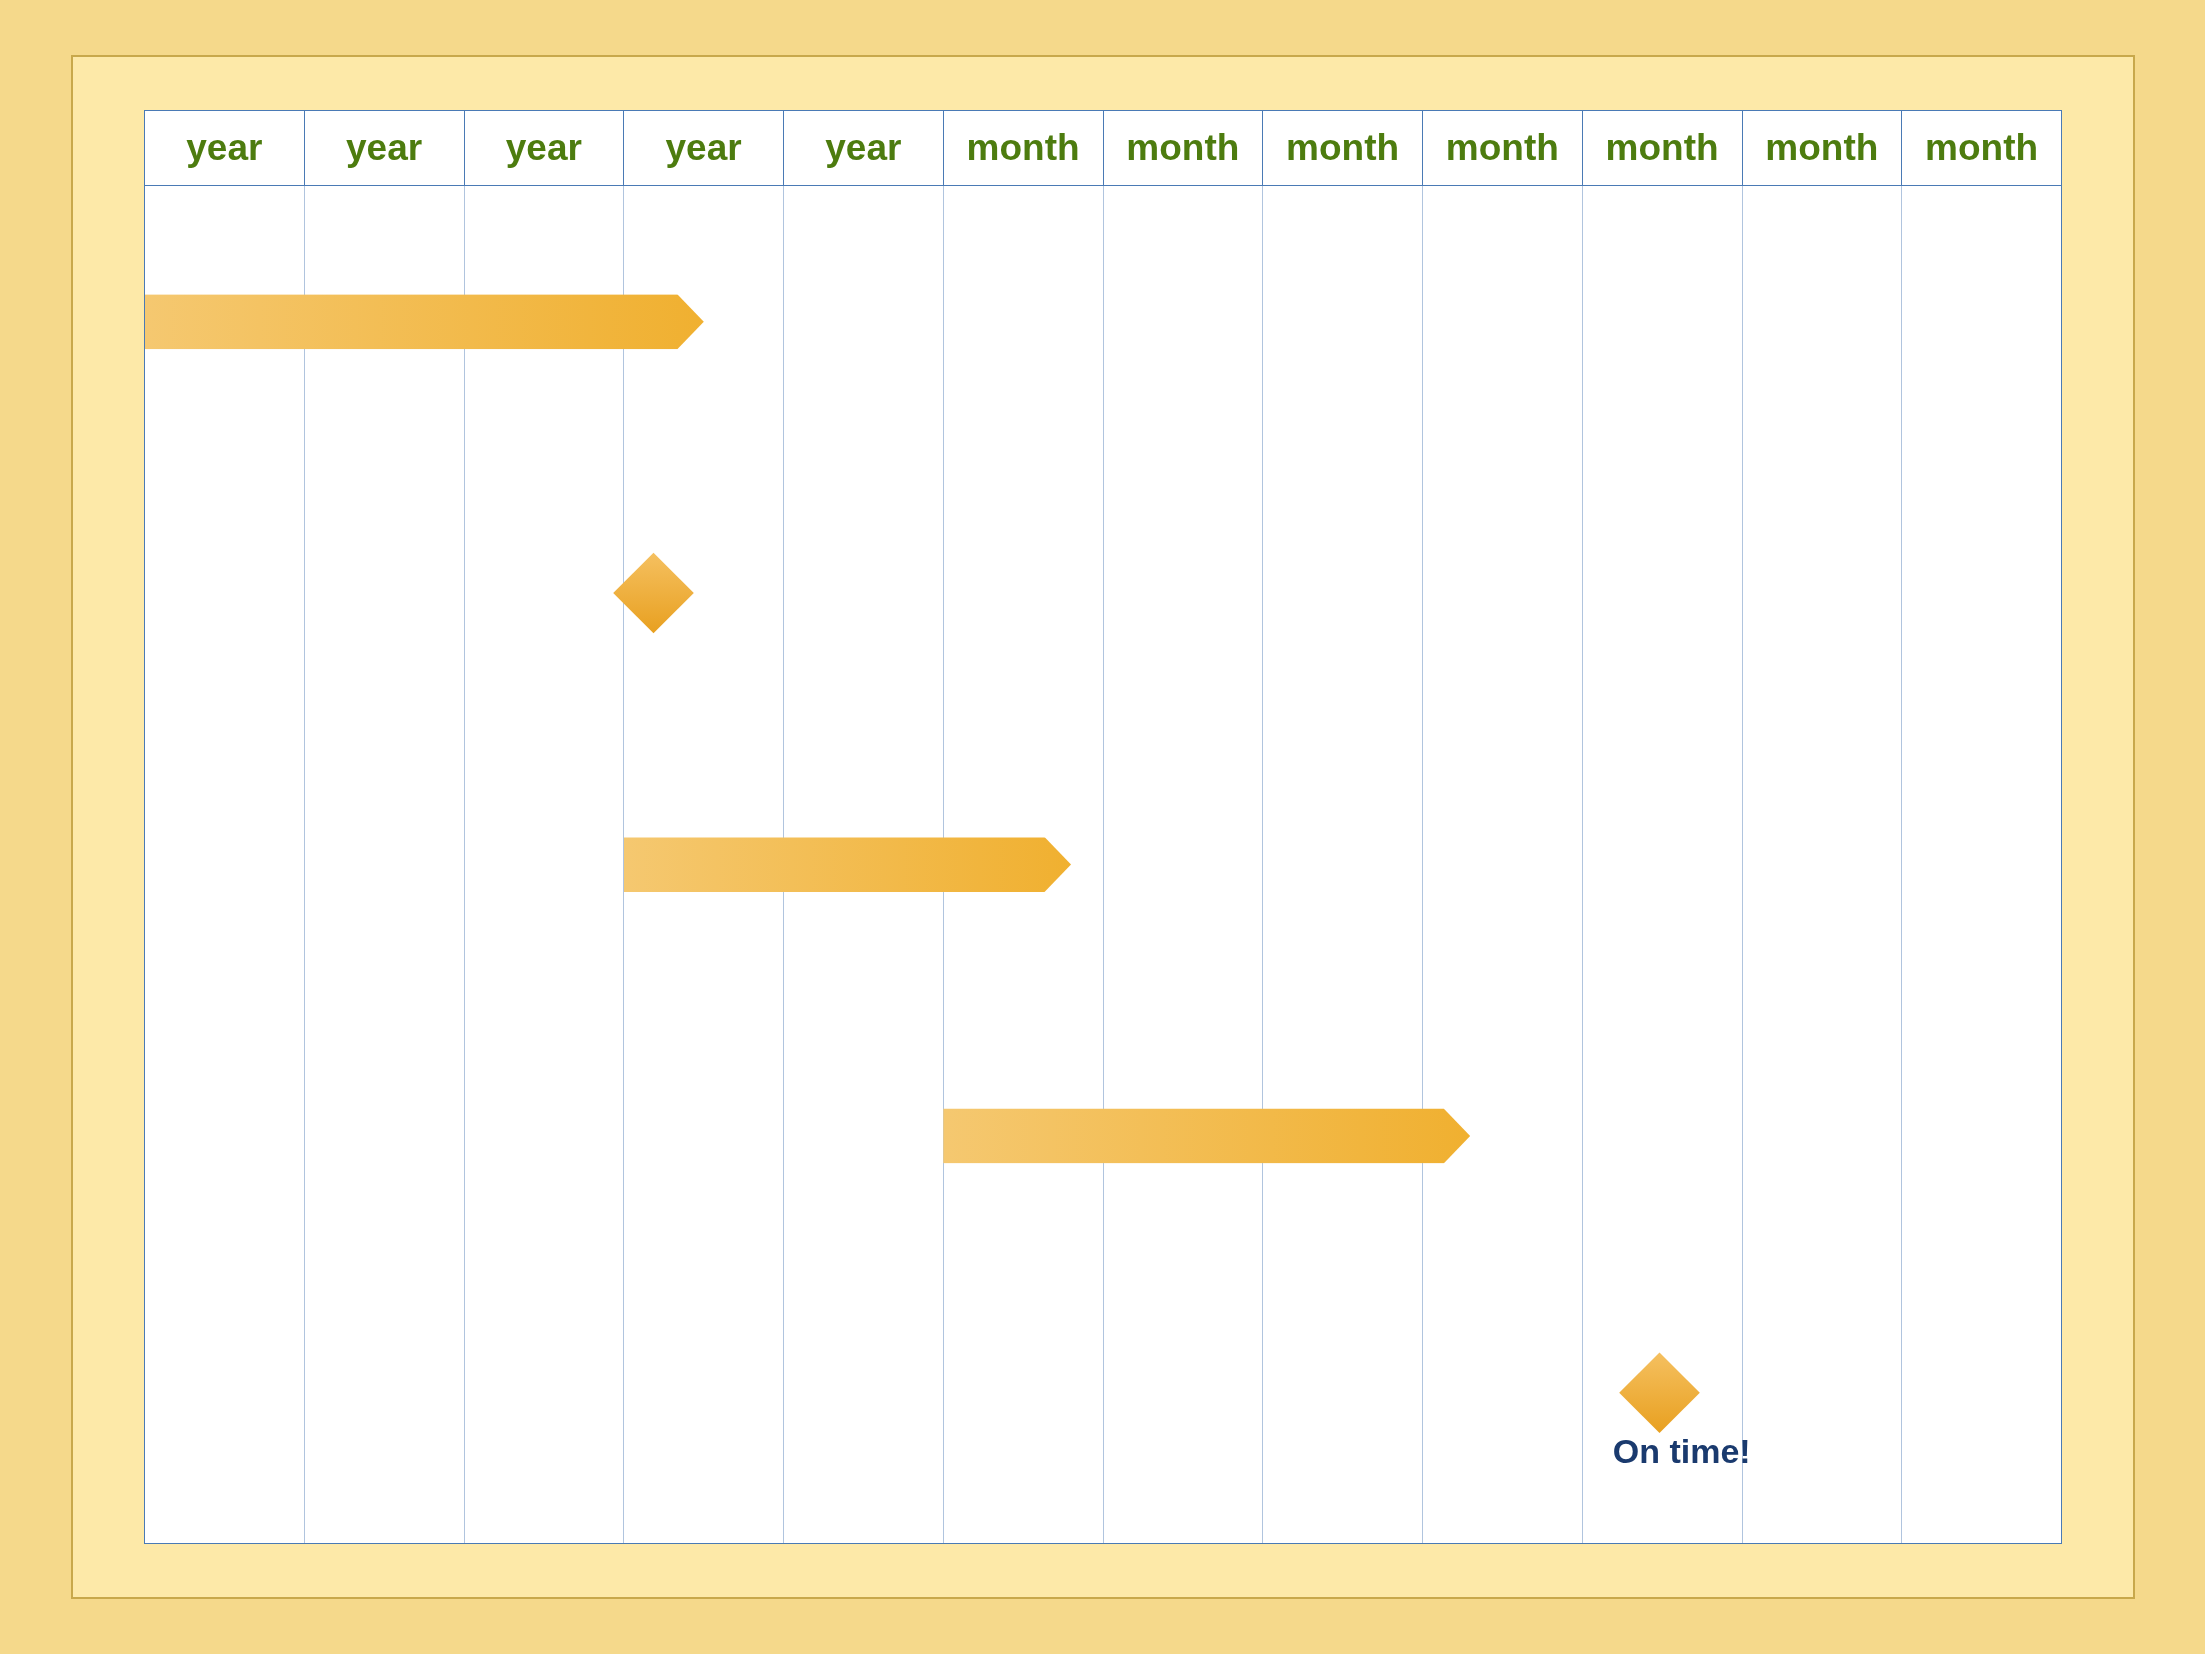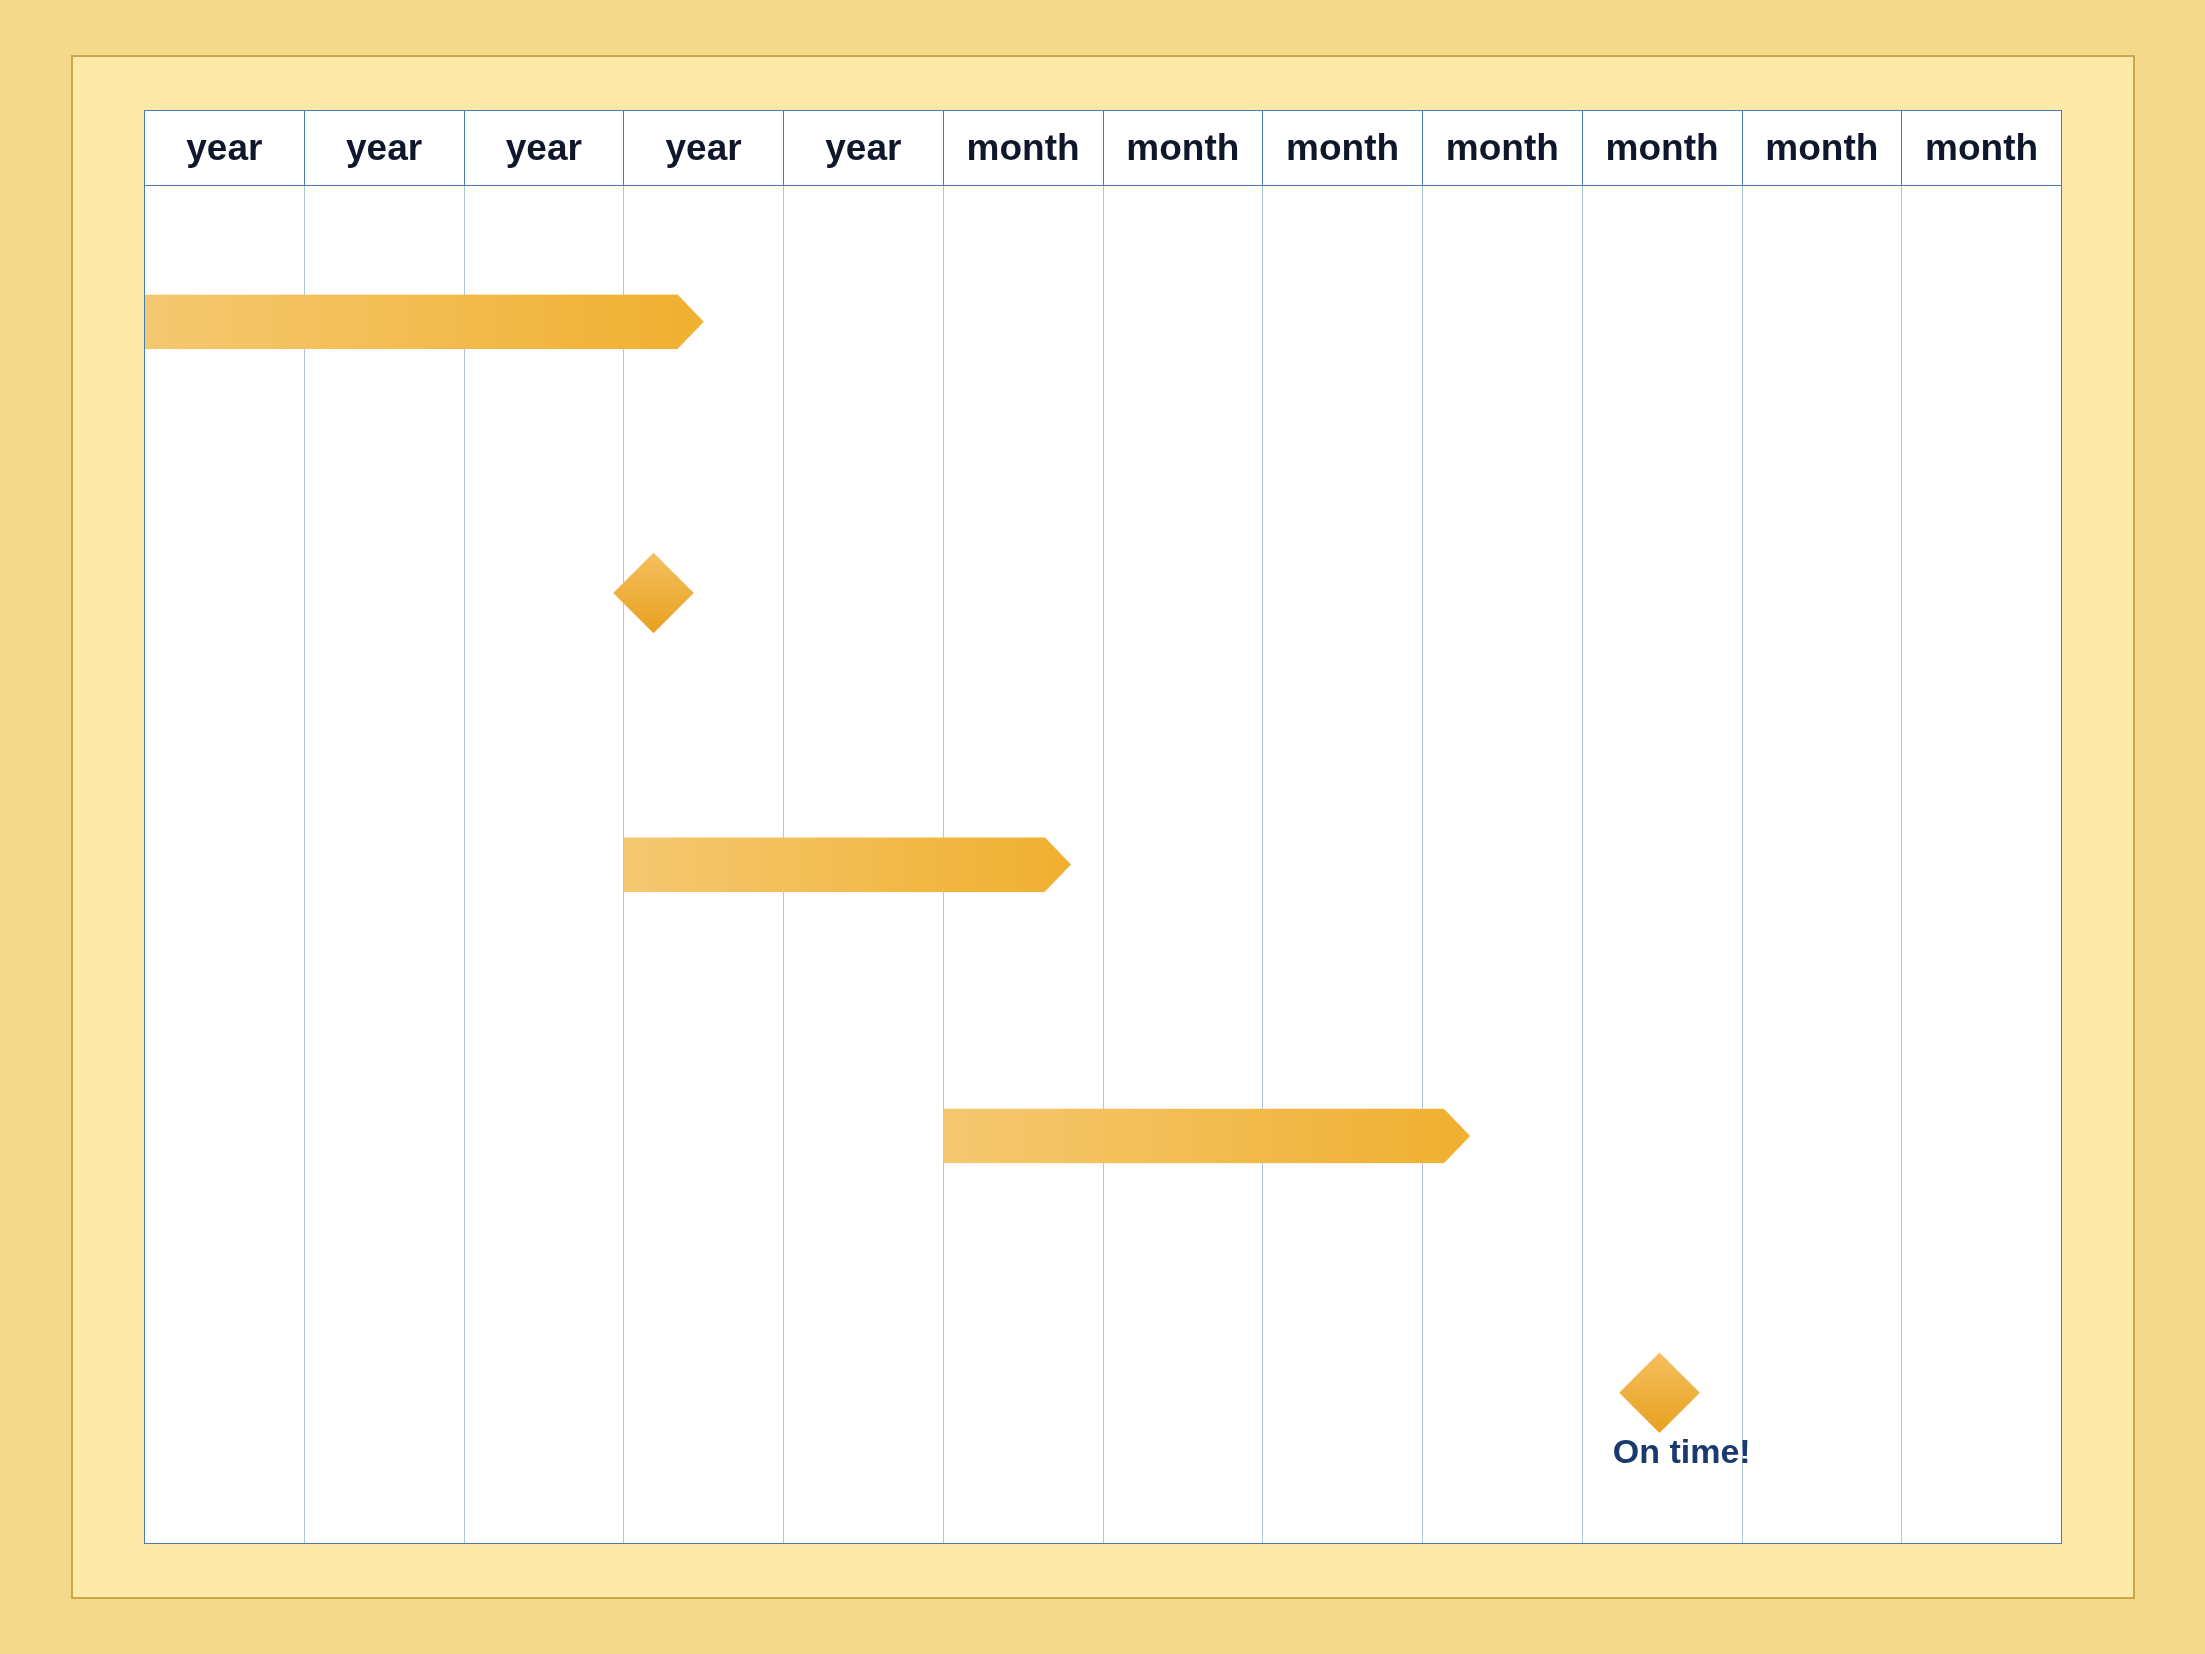--- a/index.html
+++ b/index.html
@@ -49,21 +49,21 @@
       background: white;
     }
 
     .header-cell {
       flex: 1;
       border-right: 1.3px solid #4a7ab5;
       padding: 16px 14px;
       text-align: center;
       font-size: 37px;
       font-weight: bold;
-      color: #0f172a;
+      color: #4d7c0f;
     }
 
     .header-cell:last-child {
       border-right: none;
     }
 
     .body-area {
       display: flex;
       flex: 1;
       position: relative;

